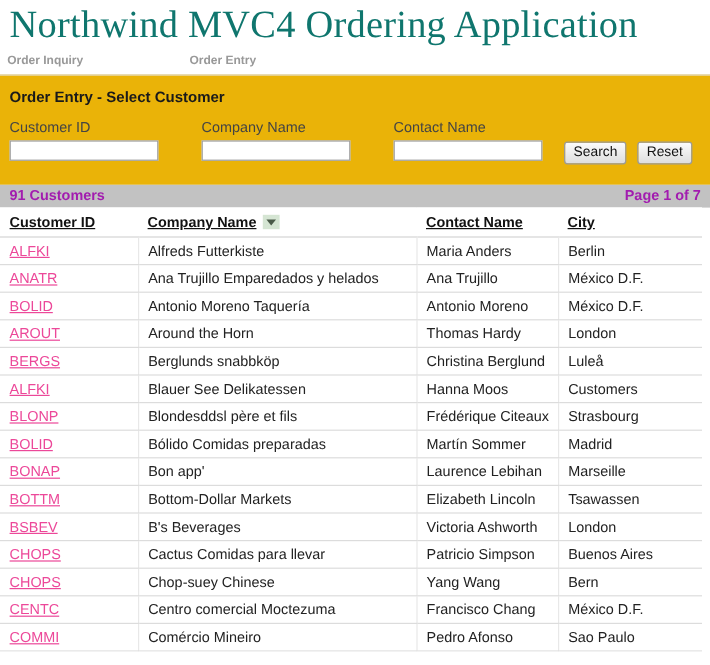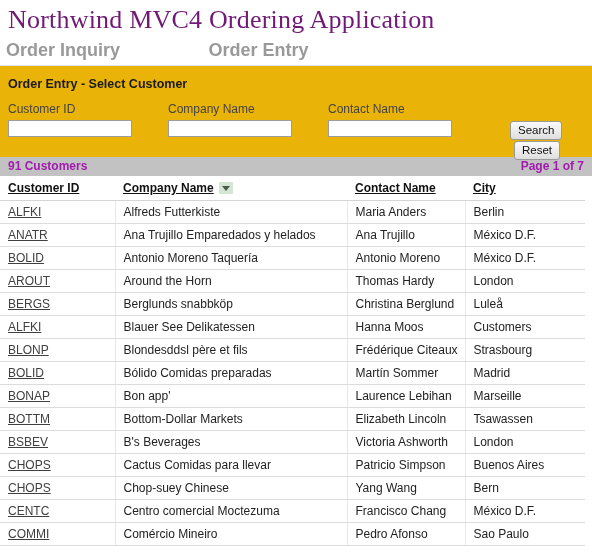--- a/index.html
+++ b/index.html
@@ -16,38 +16,38 @@
     position: relative;
   }
 
   
   #masthead {
     padding: 4px 0 0 8px;
     background: #ffffff;
   }
   #app-title {
     font-family: "Liberation Serif", serif;
-    font-size: 26px;
+    font-size: 32px;
     font-weight: normal;
-    color: #701a75;
+    color: #0f766e;
     letter-spacing: 0.2px;
     line-height: 32px;
     margin: 0;
     white-space: nowrap;
   }
 
   
   #nav {
     padding: 4px 0 4px 6px;
     background: #ffffff;
     white-space: nowrap;
   }
   .nav-link {
     display: inline-block;
-    font-size: 18px;
+    font-size: 10px;
     font-weight: bold;
     color: #999999;
     text-decoration: none;
     cursor: pointer;
     text-align: right;
   }
   .nav-link.first { margin-right: 84px; }
 
   
   #panel {
@@ -93,21 +93,21 @@
   }
   #field-customer-id  { left: 8px;   }
   #field-company-name { left: 168px; }
   #field-contact-name { left: 328px; }
   #field-customer-id  .field-input { width: 124px; }
   #field-company-name .field-input { width: 124px; }
   #field-contact-name .field-input { width: 124px; }
 
   #form-buttons {
     position: absolute;
-    left: 510px;
+    left: 470px;
     top: 19px;
   }
   .form-btn {
     font-family: "Liberation Sans", sans-serif;
     font-size: 11.5px;
     color: #111111;
     padding: 2px 7px 3px 7px;
     border: 1px solid #9a9a9a;
     border-radius: 3px;
     background: linear-gradient(#fbfbfb, #dedede);
@@ -180,21 +180,21 @@
     white-space: nowrap;
     overflow: hidden;
     height: 14px;
   }
   #customer-table td:last-child { border-right: none; }
   .col-id      { width: 115px; }
   .col-company { width: 232px; }
   .col-contact { width: 118px; }
   .col-city    { width: 120px; }
   .cust-link {
-    color: #404040;
+    color: #ec4899;
     text-decoration: underline;
     cursor: pointer;
   }
 
   
   #pagination {
     padding: 11px 0 0 8px;
     background: #ffffff;
     white-space: nowrap;
   }

